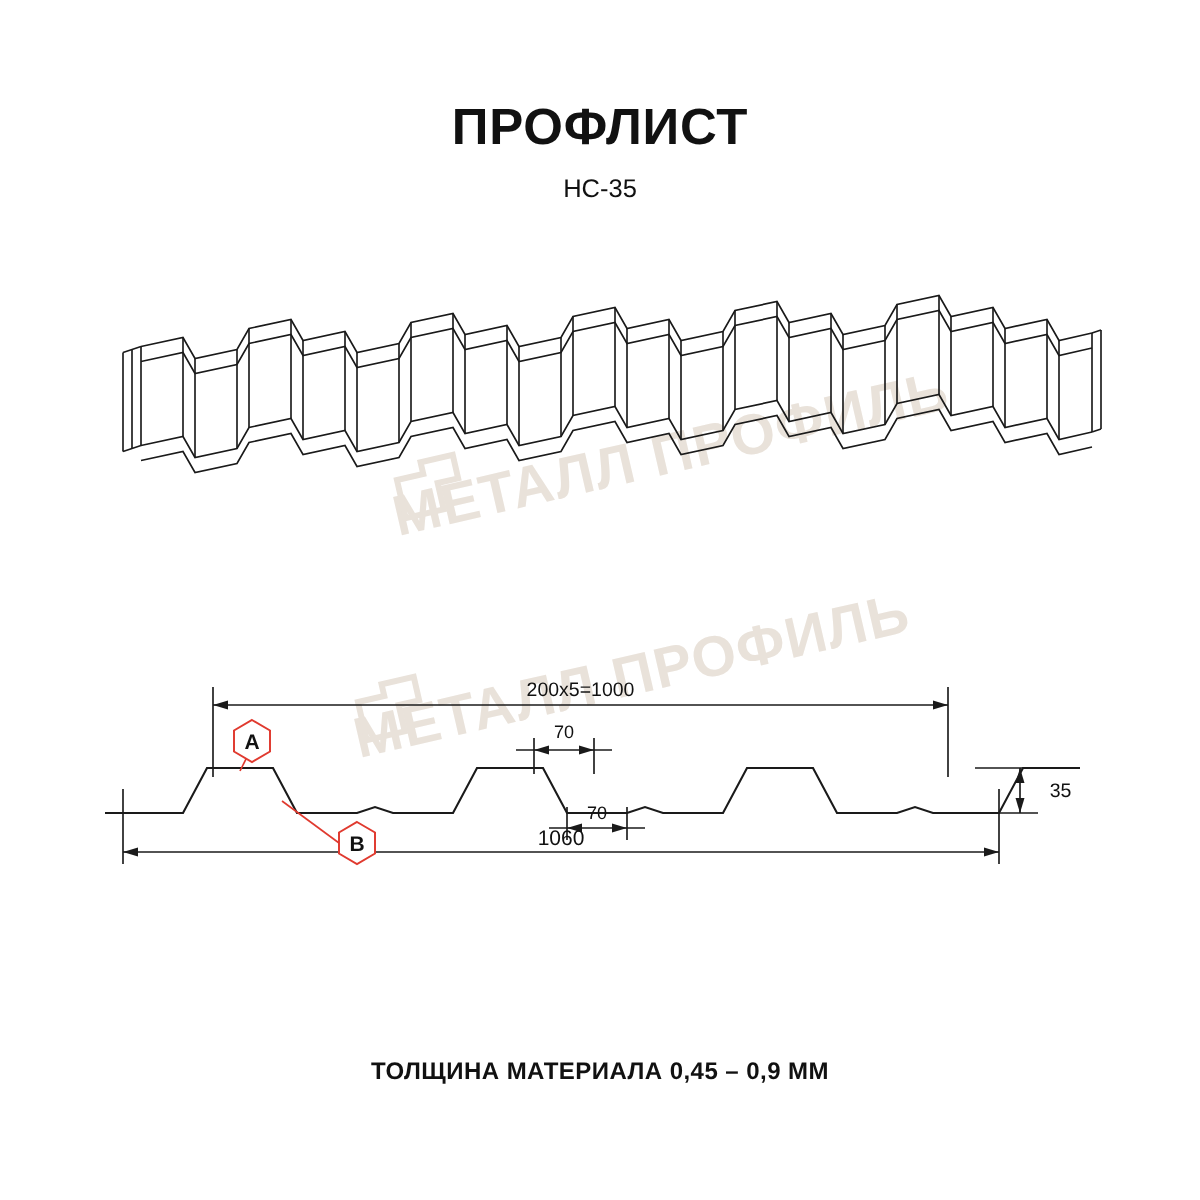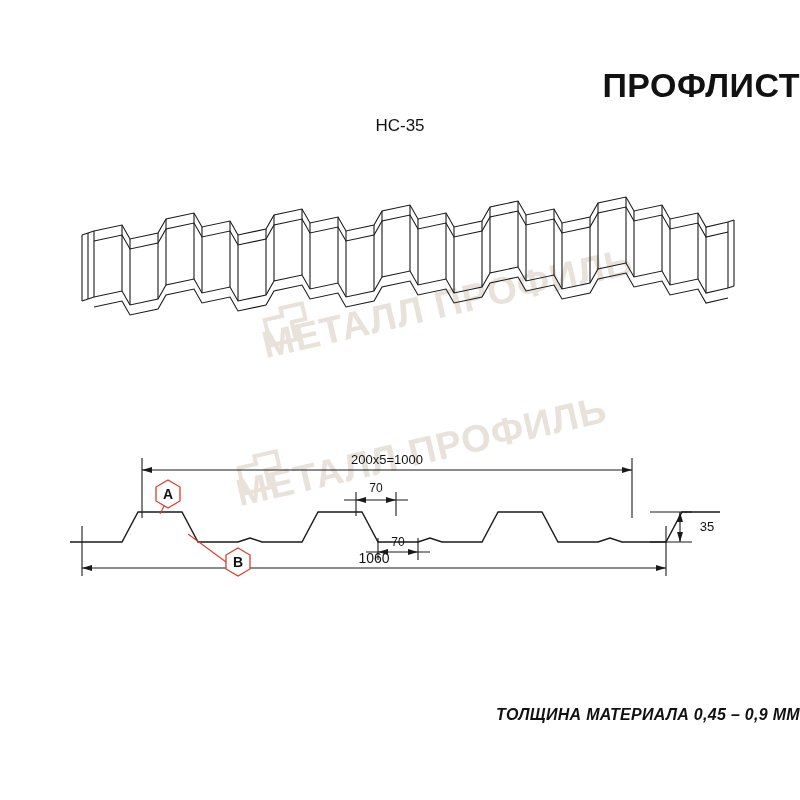--- a/index.html
+++ b/index.html
@@ -18,47 +18,46 @@
   .page {
     position: relative;
     width: 800px;
     height: 800px;
   }
   .title {
     position: absolute;
     top: 66px;
     left: 0;
     width: 800px;
-    text-align: right;
+    text-align: center;
     font-size: 34px;
     font-weight: bold;
     letter-spacing: 0.5px;
     color: #111111;
   }
   .subtitle {
     position: absolute;
     top: 116px;
     left: 0;
     width: 800px;
     text-align: center;
     font-size: 17px;
     font-weight: normal;
     color: #111111;
   }
   .footer-note {
     position: absolute;
     top: 706px;
     left: 0;
     width: 800px;
-    text-align: right;
+    text-align: center;
     font-size: 16px;
     font-weight: bold;
     letter-spacing: 0.3px;
     color: #111111;
-    font-style: italic;
   }
   .iso-wrap {
     position: absolute;
     top: 195px;
     left: 60px;
     width: 690px;
     height: 165px;
   }
   .section-wrap {
     position: absolute;

